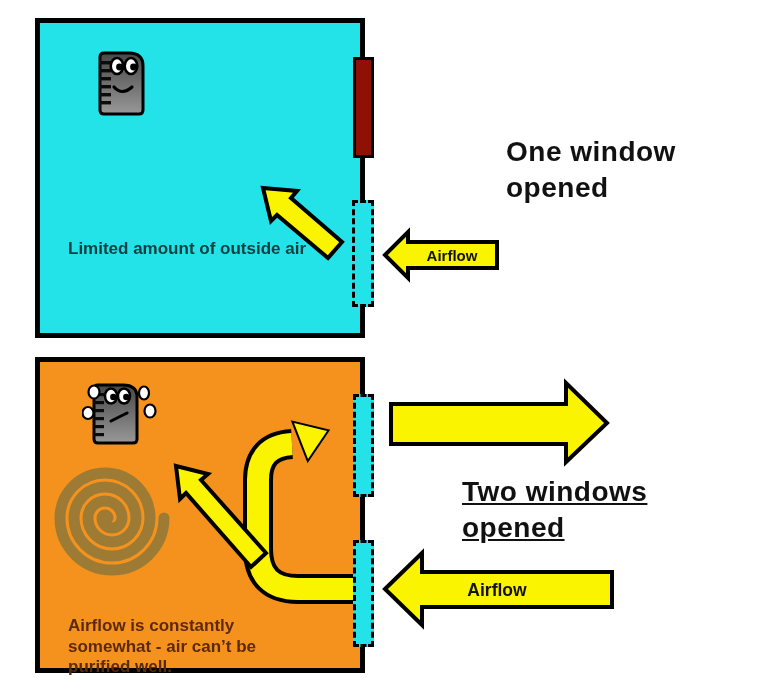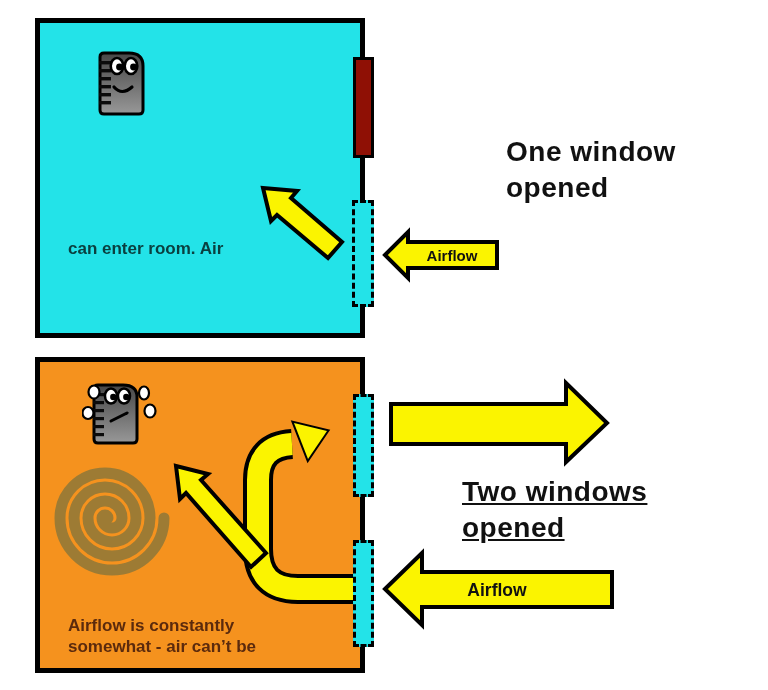--- a/index.html
+++ b/index.html
@@ -118,25 +118,26 @@
       <ellipse cx="62" cy="13" rx="5" ry="6.5"></ellipse>
       <ellipse cx="68" cy="31" rx="5.5" ry="6.5"></ellipse>
     </g>
   </svg>
 
   <svg class="icon-svg" style="left:52px;top:458px;opacity:.85;" width="120" height="120" viewBox="0 0 120 120">
     <path d="M 112 60 A 52 52 0 0 1 8 60 A 45 45 0 0 1 98 60 A 38 38 0 0 1 22 60 A 31 31 0 0 1 84 60 A 24 24 0 0 1 36 60 A 17 17 0 0 1 70 60 A 10 10 0 0 1 50 60 A 3 3 0 0 1 56 60" fill="none" stroke="var(--c-spiral)" stroke-width="11" stroke-linecap="round"></path>
   </svg>
 
   <div class="caption caption-top">
-    <div>can enter room. Air</div>
+    <div>Limited amount of outside air</div>
   </div>
   <div class="caption caption-bottom">
     <div>Airflow is constantly</div>
     <div>somewhat - air can’t be</div>
+    <div>purified well.</div>
   </div>
 
   <div class="heading heading-one">
     <div>One window</div>
     <div>opened</div>
   </div>
   <div class="heading heading-two">
     <div>Two windows</div>
     <div>opened</div>
   </div>

